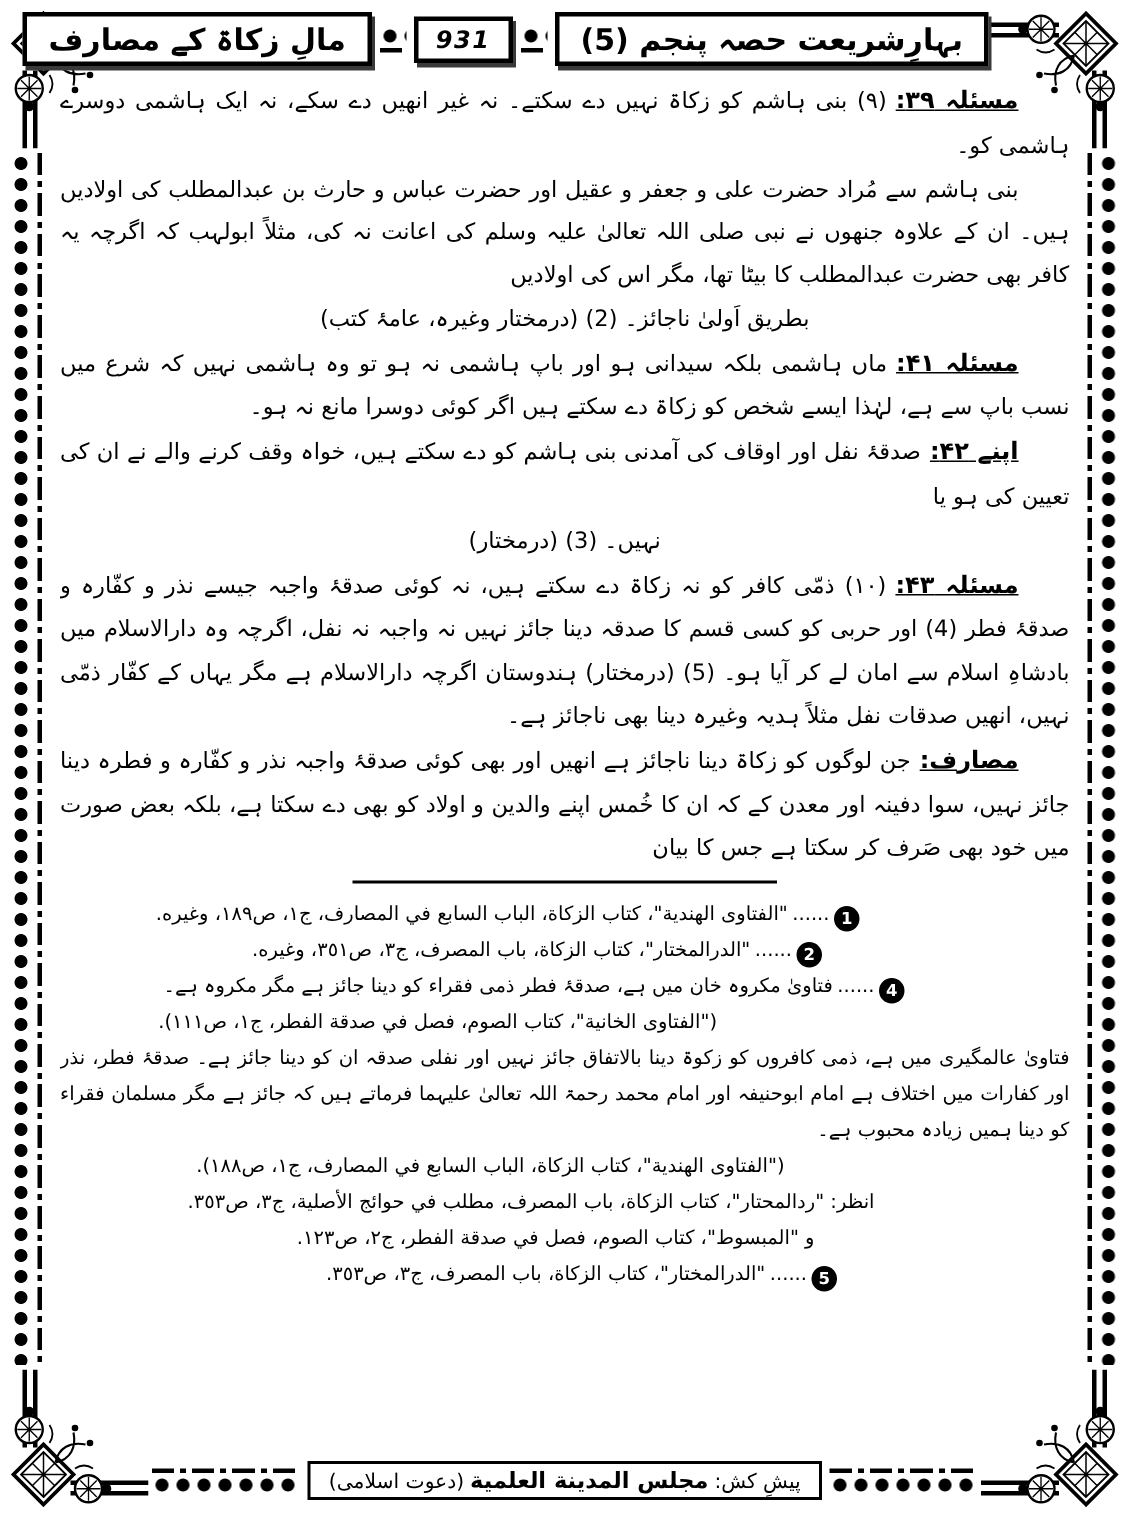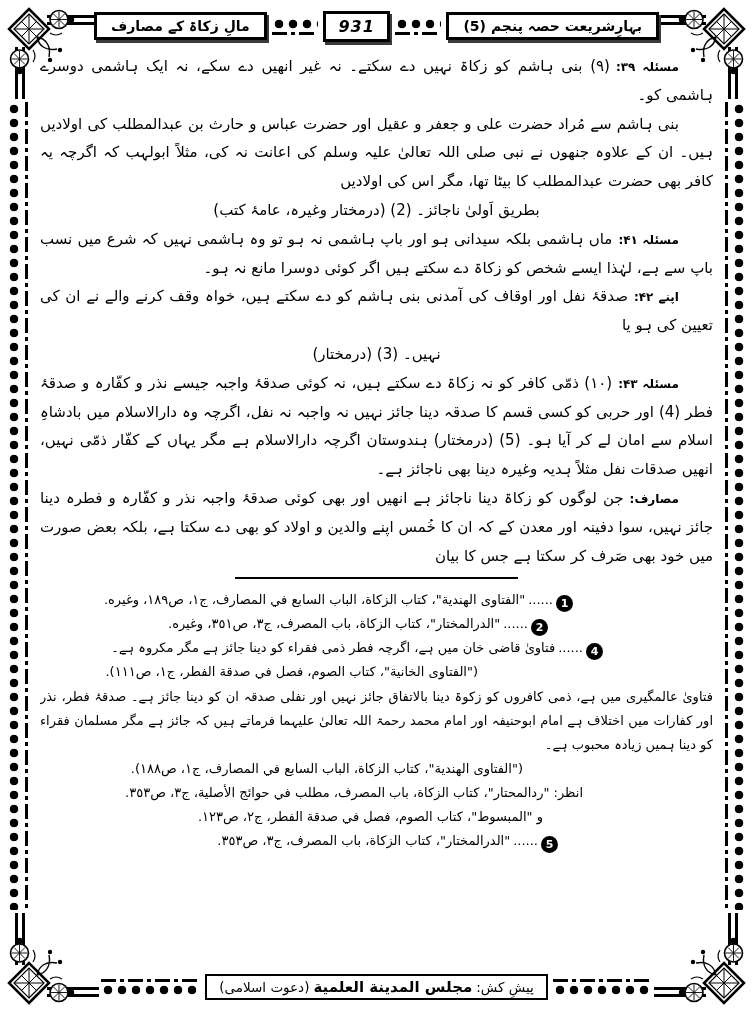--- a/index.html
+++ b/index.html
@@ -29,28 +29,28 @@
     background-image:radial-gradient(circle at 50% 50%, #000 4px, transparent 4.6px);
     background-size:14px 12px;background-repeat:repeat-x;background-position:left center;}
   .h-dash{height:3px;
     background-image:repeating-linear-gradient(to right,#000 0 15px,transparent 15px 19px,#000 19px 23px,transparent 23px 27px);}
   .chain{flex:1;display:flex;flex-direction:column;justify-content:center;gap:2px;margin:0 5px;min-width:18px;}
   
   .header{position:absolute;top:6px;left:94px;right:94px;height:40px;
     display:flex;align-items:center;direction:rtl;}
   .hd-box{border:3px solid #000;box-shadow:2px 3px 0 #3a3a3a;background:#fff;
     padding:3px 14px;font-weight:bold;white-space:nowrap;direction:rtl;}
-  .hd-title{font-size:14px;}
+  .hd-title{font-size:20px;}
   .hd-num{font-size:16px;padding:3px 12px;letter-spacing:1px;font-style:italic;}
   
   .content{position:absolute;left:40px;right:40px;top:52px;bottom:50px;overflow:hidden;}
   .blk{direction:rtl;text-align:justify;font-size:15px;line-height:1.92;margin:0;}
   .blk.para{text-indent:34px;}
   .blk.center{text-align:center;text-indent:0;}
-  .lead{font-weight:bold;font-size:12px;margin-left:6px;}
+  .lead{font-weight:bold;font-size:16px;margin-left:6px;text-decoration:underline;}
   .fn-sep{width:42%;height:2px;background:#000;margin:7px auto 9px auto;}
   .fn-line{direction:rtl;text-align:right;font-size:13px;line-height:1.85;}
   .fn-line.just{text-align:justify;}
   .fn-marker{display:inline-block;width:17px;height:17px;border-radius:50%;
     background:#000;color:#fff;font-size:11px;line-height:17px;text-align:center;
     font-weight:bold;margin-left:3px;vertical-align:-3px;}
   .fn-dots{letter-spacing:1px;margin-left:3px;}
   .f0{margin-right:140px;} .f1{margin-right:165px;} .f2{margin-right:195px;}
   .f3{margin-right:110px;} .f4{margin-right:235px;} .f6{margin-right:190px;}
   .f7{margin-right:130px;} .f8{margin-right:170px;} .f9{margin-right:155px;}
@@ -185,21 +185,21 @@
   <div class="blk center"><span>نہیں۔ (3) (درمختار)</span></div>
 
   <div class="blk para"><span class="lead">مسئلہ ۴۳:</span><span>(۱۰) ذمّی کافر کو نہ زکاۃ دے سکتے ہیں، نہ کوئی صدقۂ واجبہ جیسے نذر و کفّارہ و صدقۂ فطر (4) اور حربی کو کسی قسم کا صدقہ دینا جائز نہیں نہ واجبہ نہ نفل، اگرچہ وہ دارالاسلام میں بادشاہِ اسلام سے امان لے کر آیا ہو۔ (5) (درمختار) ہندوستان اگرچہ دارالاسلام ہے مگر یہاں کے کفّار ذمّی نہیں، انھیں صدقات نفل مثلاً ہدیہ وغیرہ دینا بھی ناجائز ہے۔</span></div>
 
   <div class="blk para"><span class="lead">مصارف:</span><span>جن لوگوں کو زکاۃ دینا ناجائز ہے انھیں اور بھی کوئی صدقۂ واجبہ نذر و کفّارہ و فطرہ دینا جائز نہیں، سوا دفینہ اور معدن کے کہ ان کا خُمس اپنے والدین و اولاد کو بھی دے سکتا ہے، بلکہ بعض صورت میں خود بھی صَرف کر سکتا ہے جس کا بیان</span></div>
 
   <div class="fn-sep"></div>
 
   <div class="fn-line f0"><span class="fn-marker">1</span><span class="fn-dots">......</span><span>"الفتاوى الهندية"، كتاب الزكاة، الباب السابع في المصارف، ج١، ص١٨٩، وغيره.</span></div>
   <div class="fn-line f1"><span class="fn-marker">2</span><span class="fn-dots">......</span><span>"الدرالمختار"، كتاب الزكاة، باب المصرف، ج٣، ص٣٥١، وغيره.</span></div>
-  <div class="fn-line f3"><span class="fn-marker">4</span><span class="fn-dots">......</span><span>فتاویٰ قاضی خان میں ہے، اگرچہ فطر ذمی فقراء کو دینا جائز ہے مگر مکروہ ہے۔</span></div>
+  <div class="fn-line f3"><span class="fn-marker">4</span><span class="fn-dots">......</span><span>فتاویٰ مکروہ خان میں ہے، صدقۂ فطر ذمی فقراء کو دینا جائز ہے مگر مکروہ ہے۔</span></div>
   <div class="fn-line f4"><span>("الفتاوى الخانية"، كتاب الصوم، فصل في صدقة الفطر، ج١، ص١١١).</span></div>
   <div class="fn-line just"><span>فتاویٰ عالمگیری میں ہے، ذمی کافروں کو زکوۃ دینا بالاتفاق جائز نہیں اور نفلی صدقہ ان کو دینا جائز ہے۔ صدقۂ فطر، نذر اور کفارات میں اختلاف ہے امام ابوحنیفہ اور امام محمد رحمۃ اللہ تعالیٰ علیہما فرماتے ہیں کہ جائز ہے مگر مسلمان فقراء کو دینا ہمیں زیادہ محبوب ہے۔</span></div>
   <div class="fn-line f6"><span>("الفتاوى الهندية"، كتاب الزكاة، الباب السابع في المصارف، ج١، ص١٨٨).</span></div>
   <div class="fn-line f7"><span>انظر: "ردالمحتار"، كتاب الزكاة، باب المصرف، مطلب في حوائج الأصلية، ج٣، ص٣٥٣.</span></div>
   <div class="fn-line f8"><span>و "المبسوط"، كتاب الصوم، فصل في صدقة الفطر، ج٢، ص١٢٣.</span></div>
   <div class="fn-line f9"><span class="fn-marker">5</span><span class="fn-dots">......</span><span>"الدرالمختار"، كتاب الزكاة، باب المصرف، ج٣، ص٣٥٣.</span></div>
 </div>
 
 <div class="footer">
   <div class="chain">

